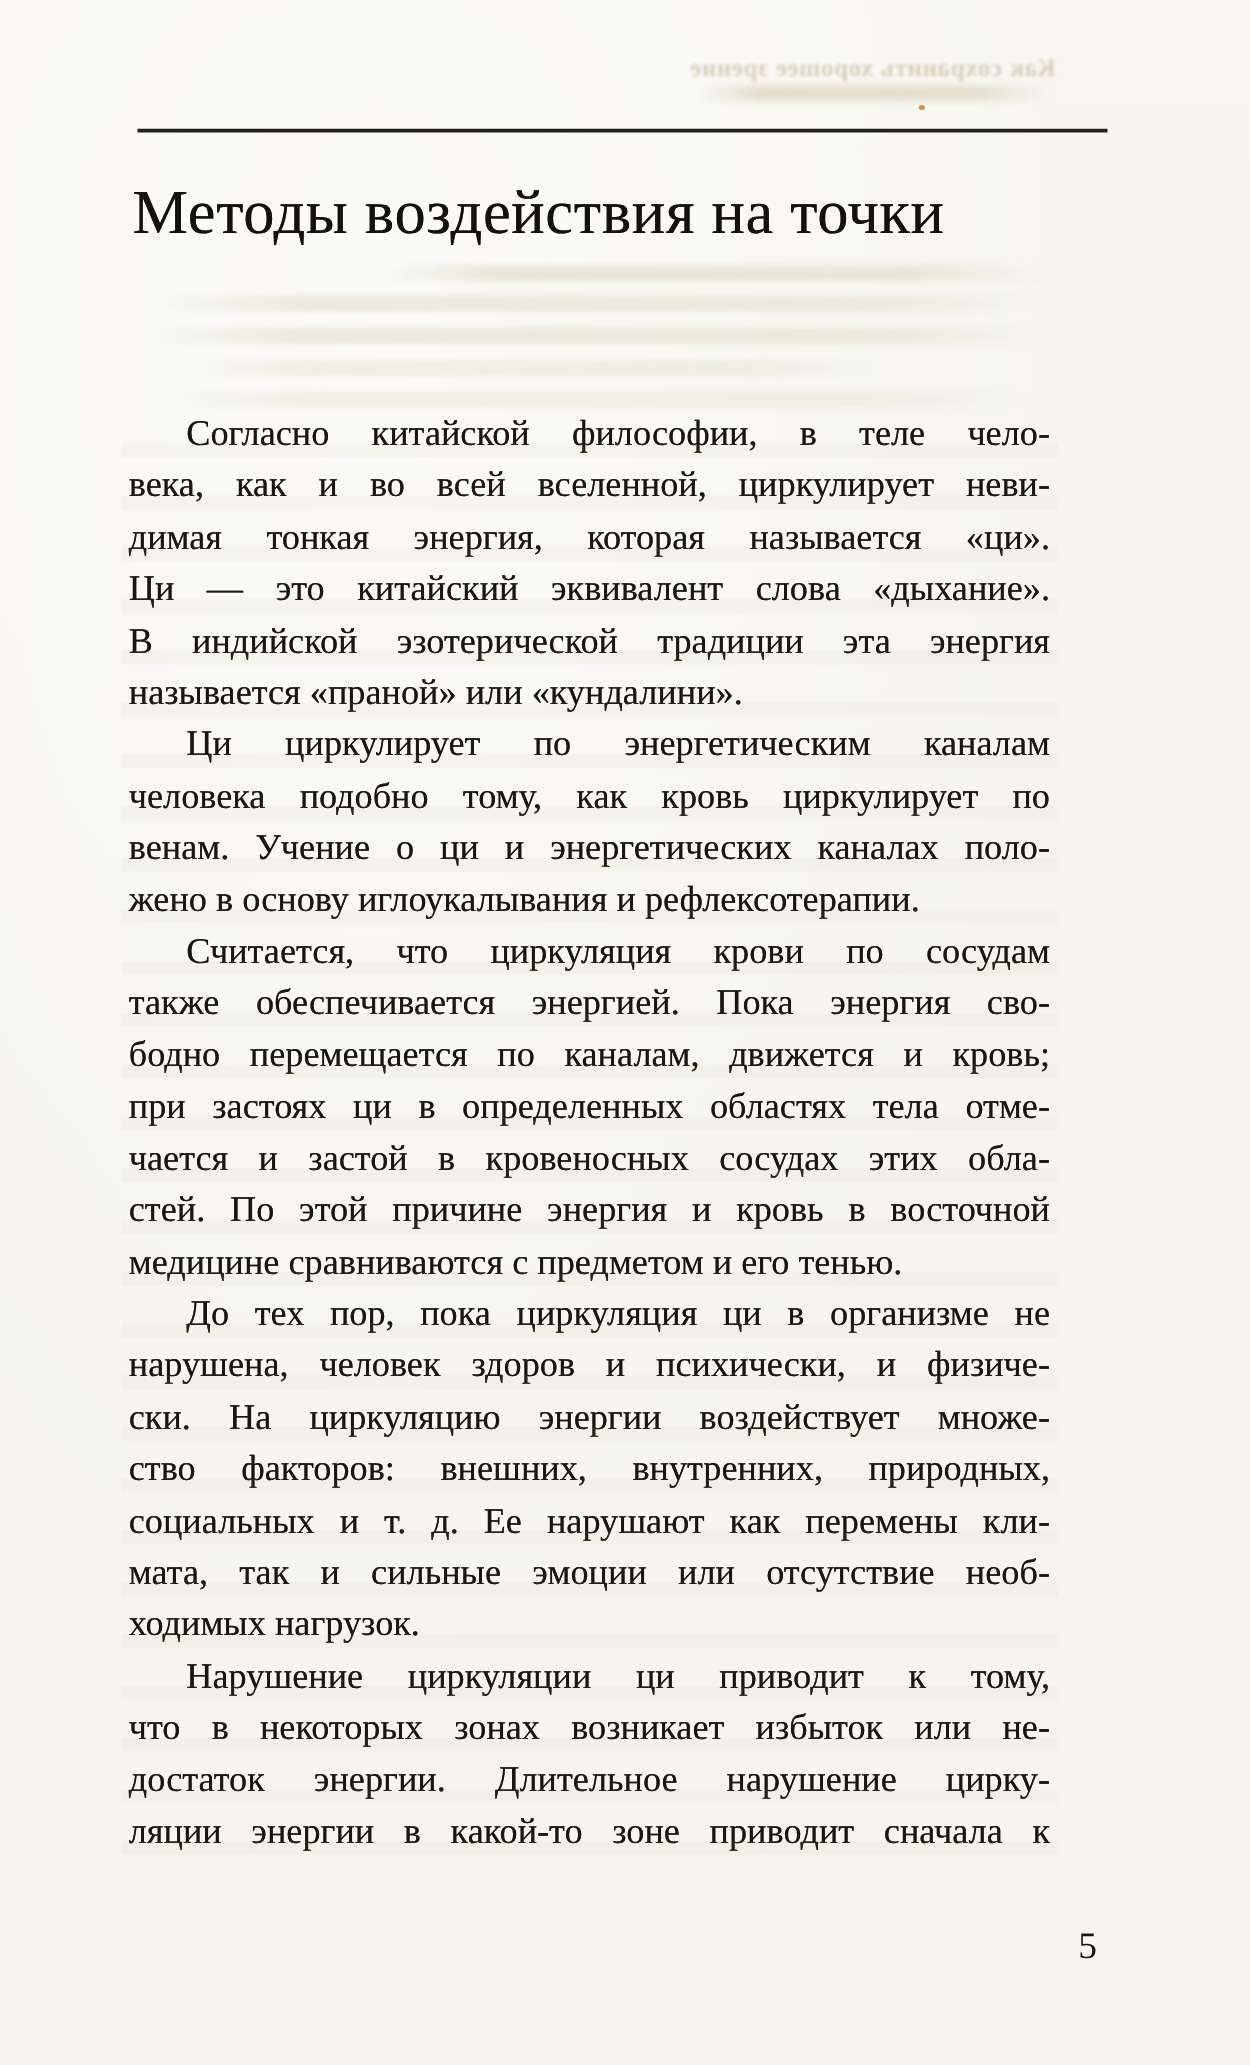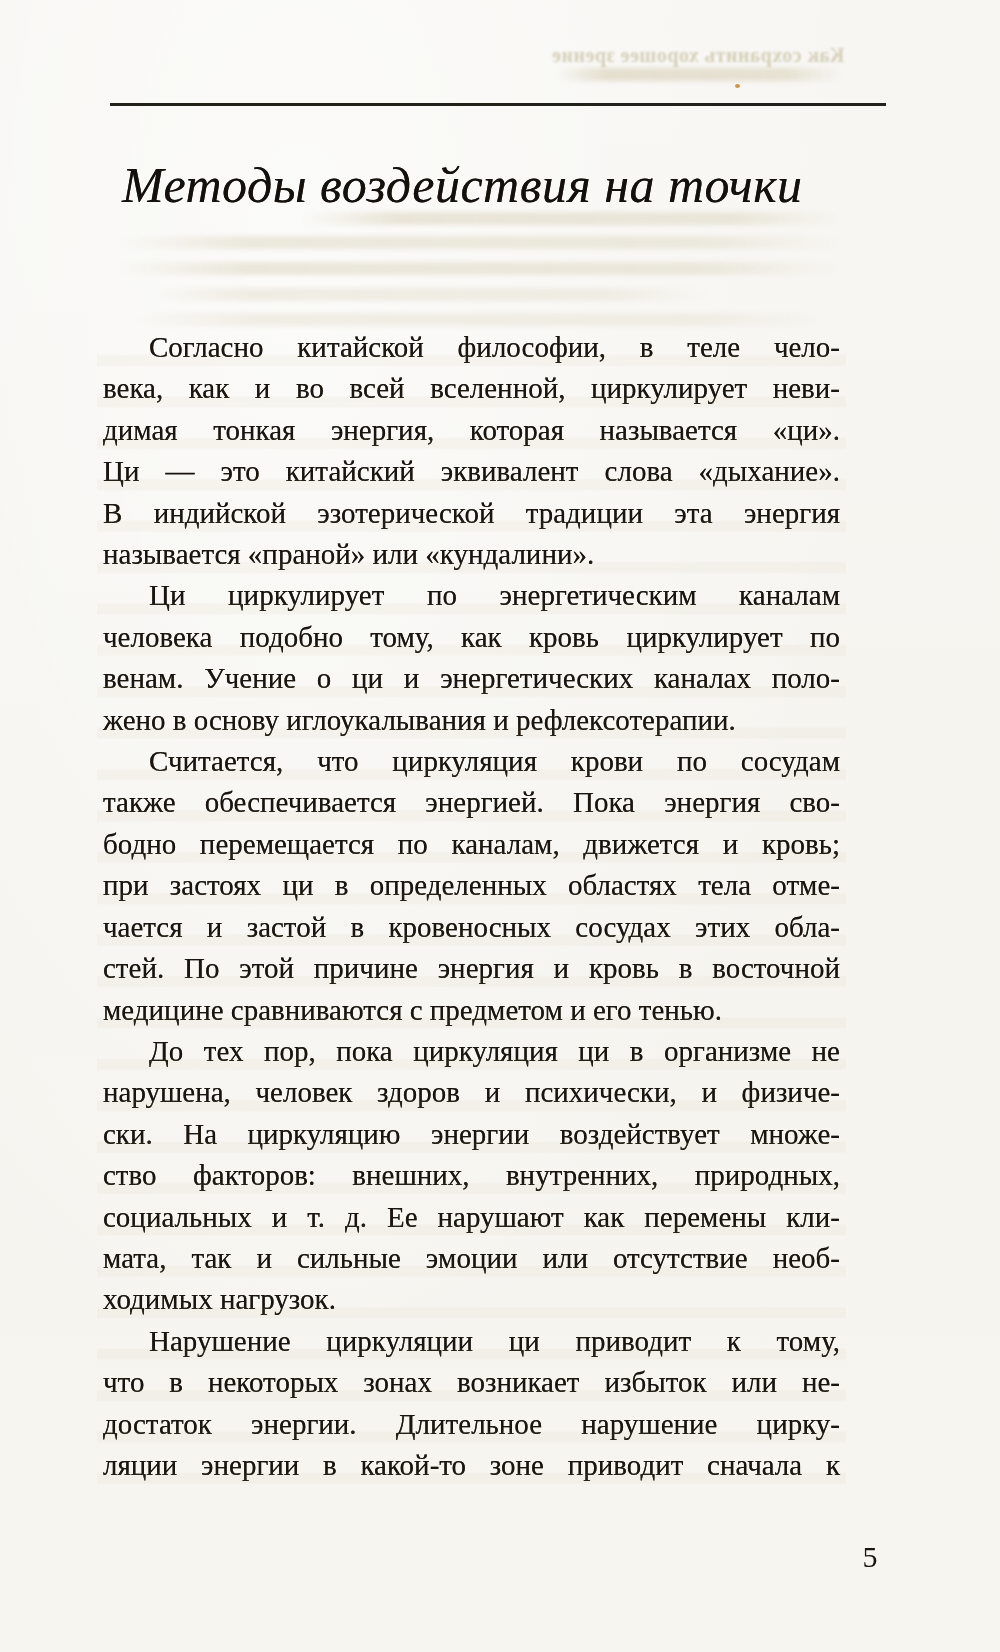--- a/index.html
+++ b/index.html
@@ -38,27 +38,26 @@
   }
 
   .rule {
     position: absolute; left: 110px; top: 103px;
     width: 776px; height: 3px;
     background: #23221a;
   }
 
   .title {
     position: absolute; left: 106px; top: 140px; width: 780px;
-    margin: 16px;
+    margin: 0;
     font-size: 50px; font-weight: 400; line-height: 58px;
     letter-spacing: 0.5px;
     color: #14110c;
     text-shadow: 0 0 0.5px rgba(20,16,10,0.85);
     white-space: nowrap;
-    font-style: italic;
   }
 
   .body-text {
     position: absolute; left: 103px; top: 327px; width: 737px;
     font-size: 29px; line-height: 41.4px;
     color: #1a160f;
     text-shadow: 0 0 0.4px rgba(22,17,10,0.8);
   }
   
   .body-text::before {

